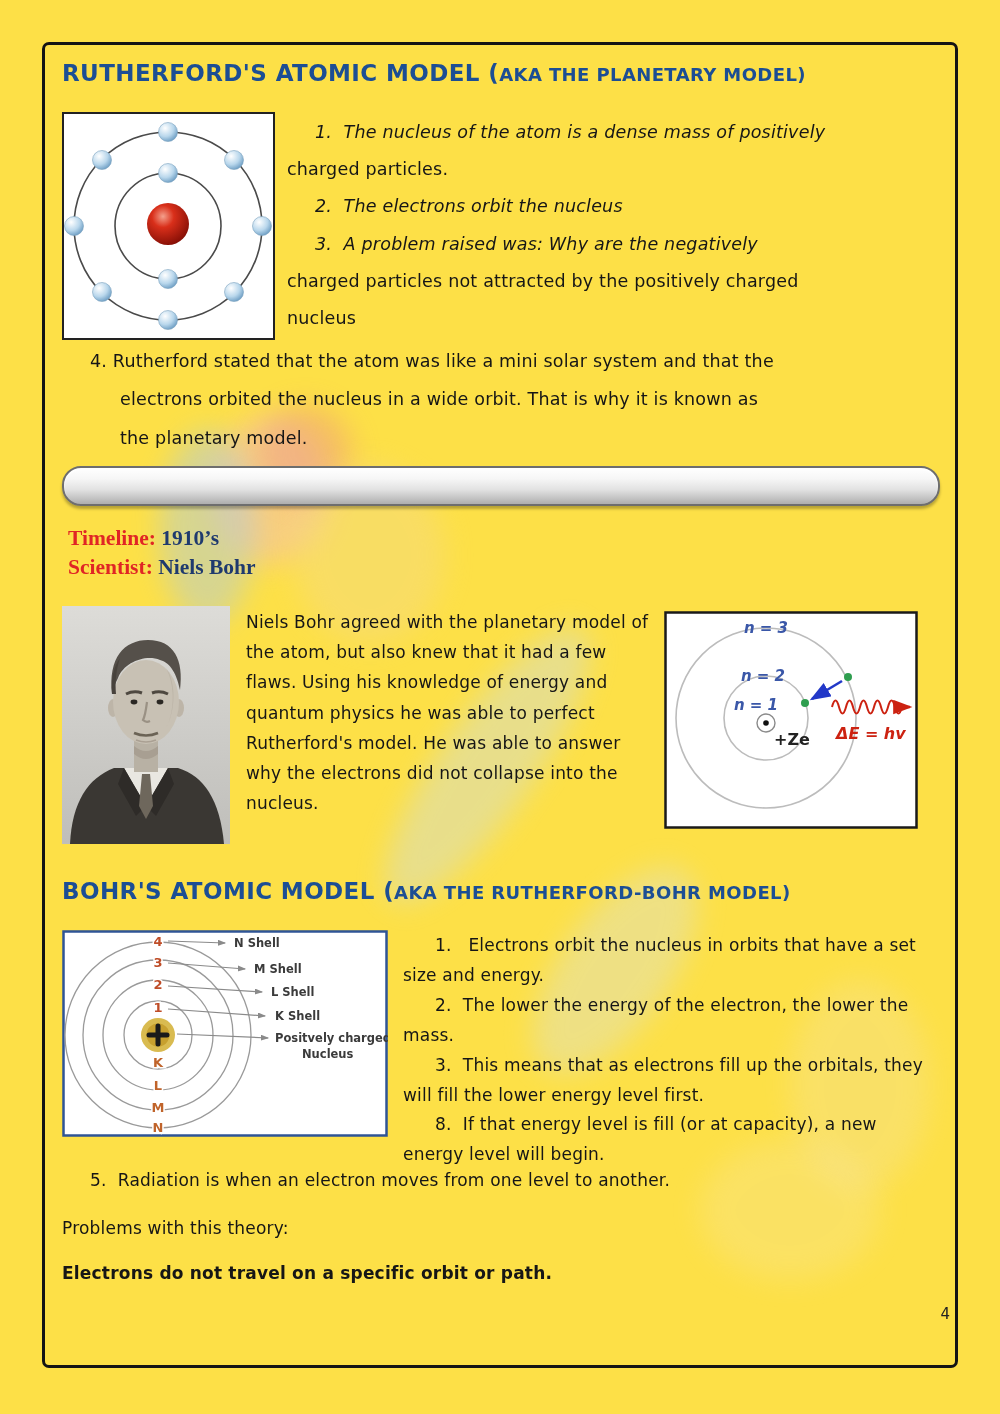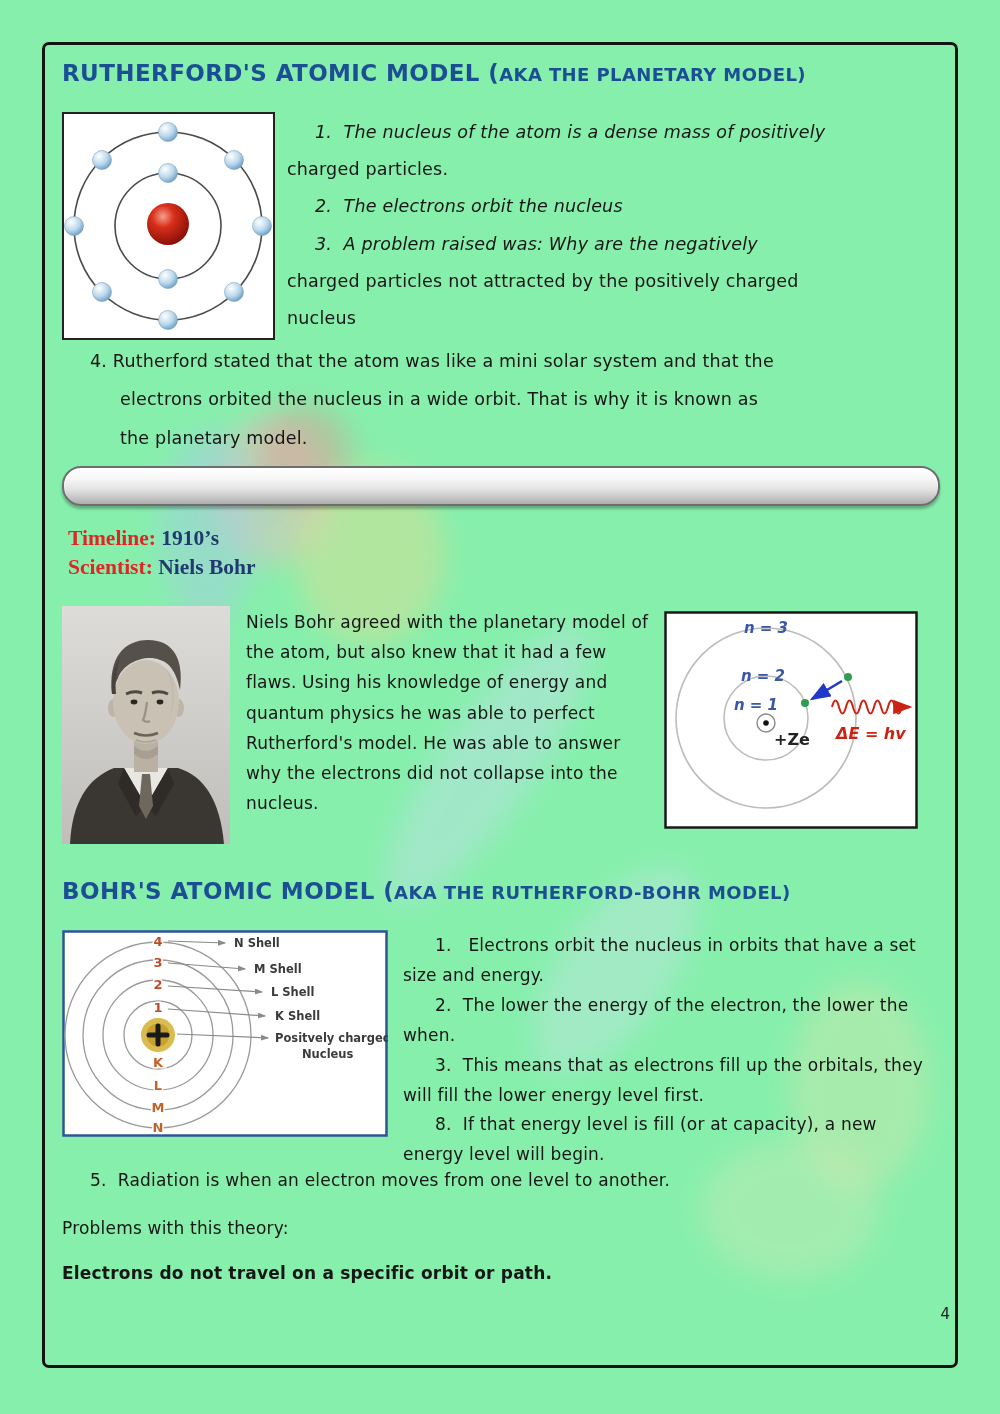--- a/index.html
+++ b/index.html
@@ -1,16 +1,16 @@
 <!DOCTYPE html>
 <html><head>
 <meta charset="utf-8">
 <style>
   html,body{margin:0;padding:0;background:#ffffff;}
-  #page{position:relative;width:1000px;height:1414px;background:#86efac;overflow:hidden;
+  #page{position:relative;width:1000px;height:1414px;background:#fde047;overflow:hidden;
         font-family:"DejaVu Sans",sans-serif;color:#161616;}
   .abs{position:absolute;z-index:1;}
   .wm{position:absolute;z-index:0;border-radius:50%;filter:blur(14px);}
   #frame{left:42px;top:42px;width:910px;height:1320px;border:3px solid #141414;border-radius:7px;}
   .h-big{font-size:23px;font-weight:bold;color:#1c4e94;letter-spacing:.4px;white-space:pre;}
   .h-small{font-size:18px;font-weight:bold;color:#1c4e94;letter-spacing:.4px;}
   .tline{display:block;white-space:pre;letter-spacing:.2px;}
   .s1{font-size:17.5px;line-height:37.2px;}
   .s1 .ind{padding-left:28px;font-style:italic;}
   .p4{font-size:17.5px;line-height:38.3px;}
@@ -218,21 +218,21 @@
       <text class="shlab" x="213" y="90">K Shell</text>
       <text class="shlab" x="213" y="112">Positvely charged</text>
       <text class="shlab" x="240" y="128">Nucleus</text>
     </svg>
   </div>
 
   <div class="abs bl" style="left:403px;top:931px;width:557px;">
     <div class="tline ind2">1.   Electrons orbit the nucleus in orbits that have a set</div>
     <div class="tline">size and energy.</div>
     <div class="tline ind2">2.  The lower the energy of the electron, the lower the</div>
-    <div class="tline">when.</div>
+    <div class="tline">mass.</div>
     <div class="tline ind2">3.  This means that as electrons fill up the orbitals, they</div>
     <div class="tline">will fill the lower energy level first.</div>
     <div class="tline ind2">8.  If that energy level is fill (or at capacity), a new</div>
     <div class="tline">energy level will begin.</div>
   </div>
 
   <div class="abs tline bottomline" style="left:90px;top:1170px;">5.  Radiation is when an electron moves from one level to another.</div>
 
   <div class="abs tline bottomline" style="left:62px;top:1218px;">Problems with this theory:</div>
   <div class="abs tline bottomline bold" style="left:62px;top:1263px;">Electrons do not travel on a specific orbit or path.</div>

